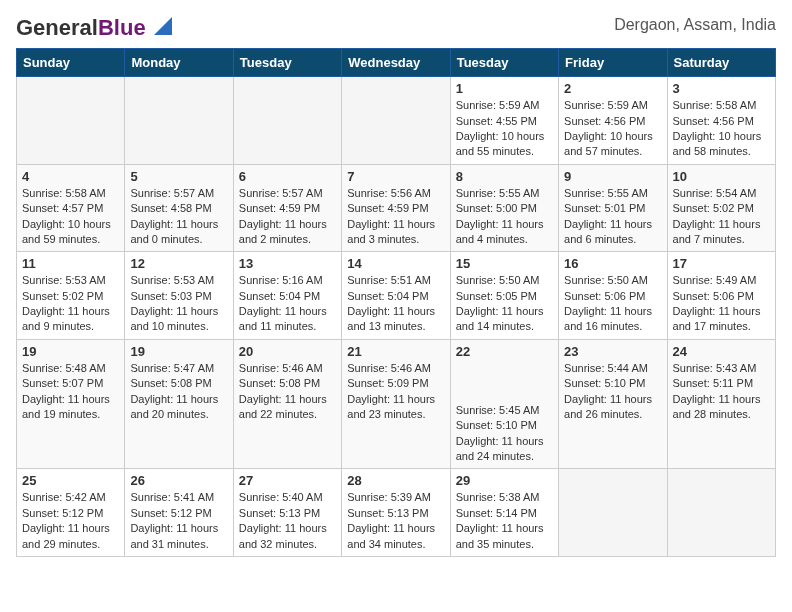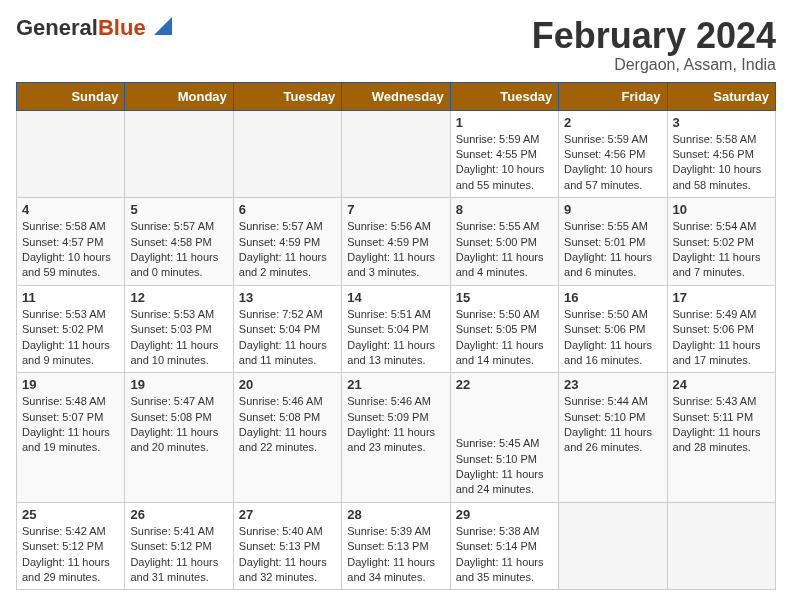--- a/index.html
+++ b/index.html
@@ -19,21 +19,21 @@
     .logo {
       display: flex;
       align-items: center;
     }
     .logo-text {
       font-size: 22px;
       font-weight: bold;
       line-height: 1.1;
     }
     .logo-general { color: #333; }
-    .logo-blue { color: #c2410c; }
+    .logo-blue { color: #701a75; }
     .logo-icon {
       width: 18px;
       height: 18px;
       margin-left: 2px;
     }
     .title-block {
       text-align: right;
     }
     .month-year {
       font-size: 36px;
@@ -44,27 +44,27 @@
     .location {
       font-size: 16px;
       color: #555;
     }
     .calendar {
       width: 100%;
       border-collapse: collapse;
       border: 1px solid #ccc;
     }
     .calendar th {
-      background-color: #a16207;
+      background-color: #0c4a6e;
       color: #fff;
       font-size: 13px;
       font-weight: bold;
       padding: 6px 6px;
       border: 1px solid #1d5aa0;
-      text-align: right;
+      text-align: left;
     }
     .calendar td {
       vertical-align: top;
       border: 1px solid #ccc;
       padding: 4px 5px;
       width: 108px;
       min-height: 80px;
       font-size: 11px;
       color: #333;
       background: #fff;
@@ -97,21 +97,20 @@
     <div>
       <div class="logo-text">
         <span class="logo-general">General</span><span class="logo-blue">Blue</span>
         <svg class="logo-icon" viewBox="0 0 20 20">
           <polygon points="0,20 20,0 20,20" fill="#2a6dbf"></polygon>
         </svg>
       </div>
     </div>
   </div>
   <div class="title-block">
-    <div class="month-year">February 2024</div>
     <div class="location">Dergaon, Assam, India</div>
   </div>
 </div>
 
 <table class="calendar">
   <thead>
     <tr>
     <th>Sunday</th>
         <th>Monday</th>
         <th>Tuesday</th>
@@ -210,21 +209,21 @@
         </td>
         <td>
           <span class="day-num">12</span>
           <div class="day-info" style="white-space: pre-line;">Sunrise: 5:53 AM
 Sunset: 5:03 PM
 Daylight: 11 hours
 and 10 minutes.</div>
         </td>
         <td>
           <span class="day-num">13</span>
-          <div class="day-info" style="white-space: pre-line;">Sunrise: 7:52 AM
+          <div class="day-info" style="white-space: pre-line;">Sunrise: 5:16 AM
 Sunset: 5:04 PM
 Daylight: 11 hours
 and 11 minutes.</div>
         </td>
         <td>
           <span class="day-num">14</span>
           <div class="day-info" style="white-space: pre-line;">Sunrise: 5:51 AM
 Sunset: 5:04 PM
 Daylight: 11 hours
 and 13 minutes.</div>

